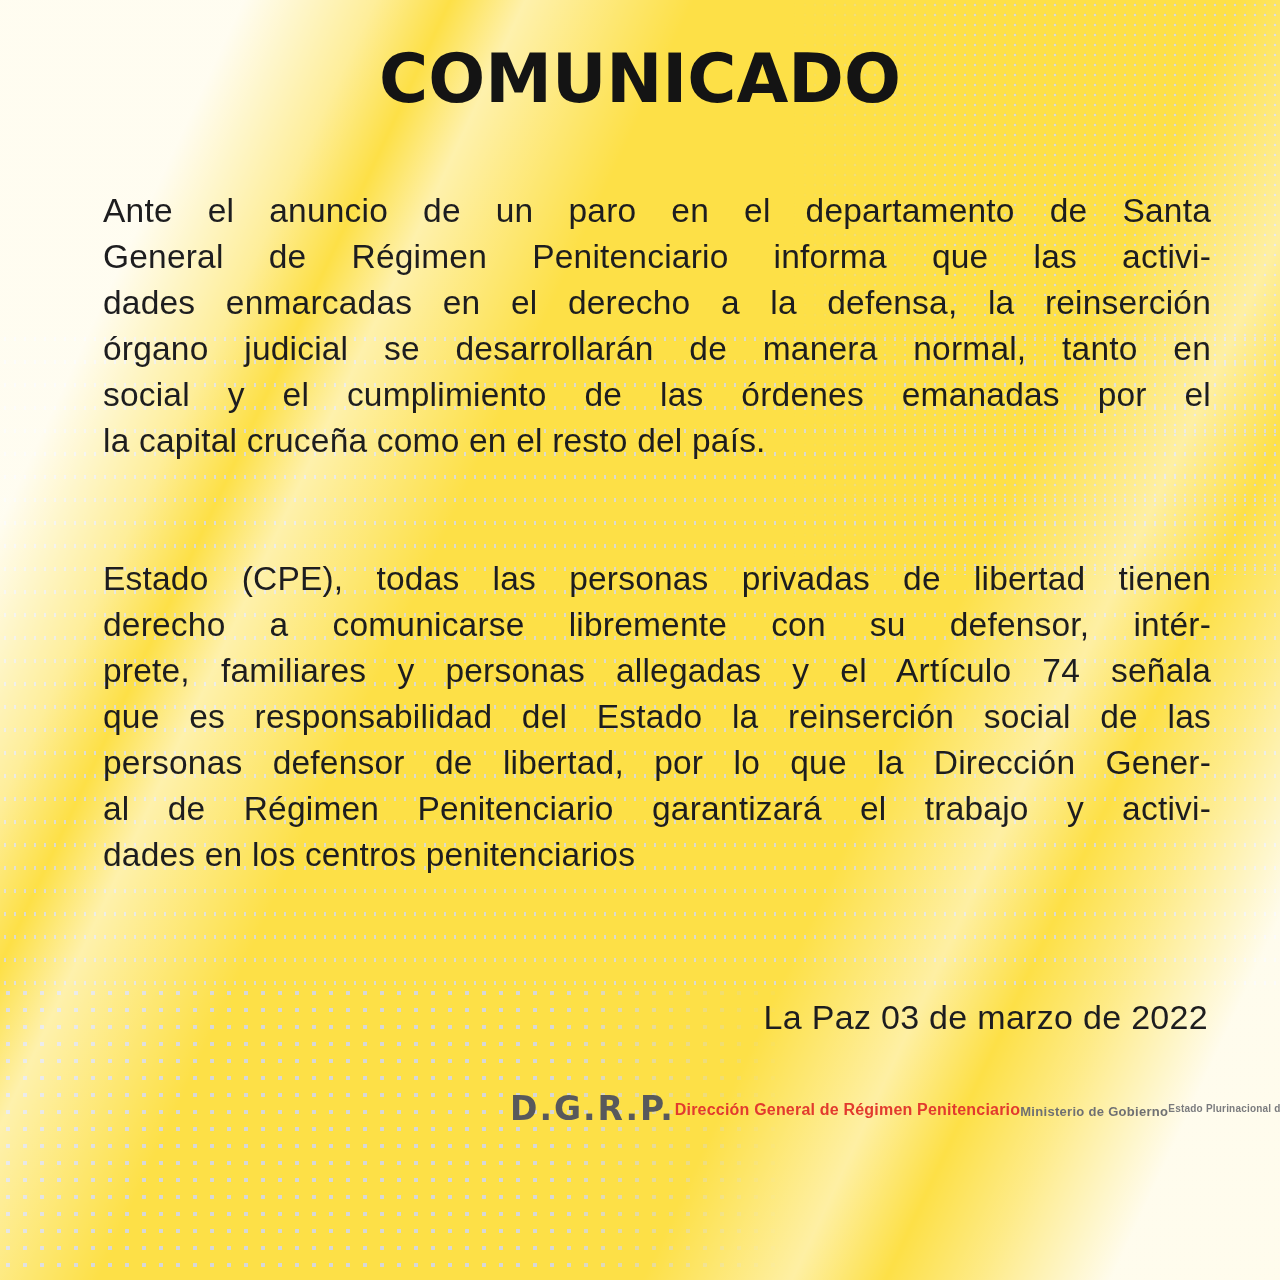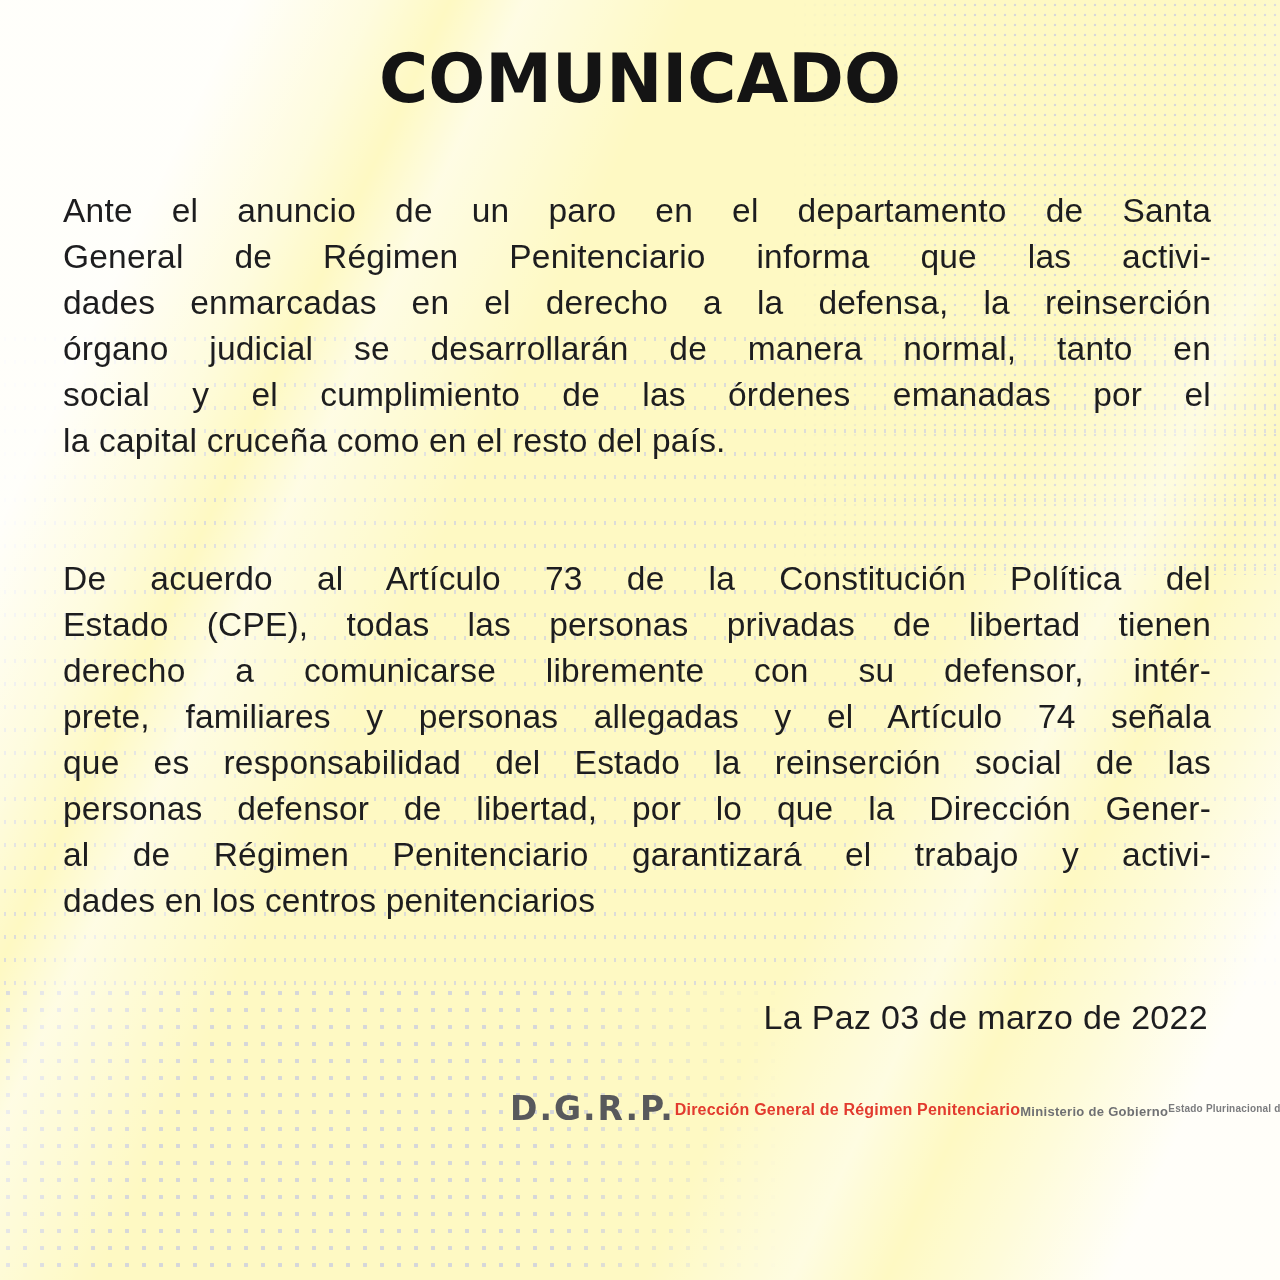--- a/index.html
+++ b/index.html
@@ -5,21 +5,21 @@
   html,body{margin:0;padding:0;}
   body{
     width:1280px;height:1280px;
     background:#ececec;
     font-family:"Liberation Sans", sans-serif;
     overflow:hidden;
   }
   .canvas{
     position:relative;
     width:1280px;height:1280px;
-    background:#fef9c3;
+    background:#fde047;
     overflow:hidden;
   }
   
   .bg{position:absolute;pointer-events:none;}
   .dots-mid{
     left:0;right:0;top:328px;height:660px;z-index:1;
     background-image:radial-gradient(1.3px 2.4px at 5px 11px,#d8d9db 97%,rgba(216,217,219,0) 100%);
     background-size:10px 23px;
     opacity:.9;
   }
@@ -60,21 +60,21 @@
     margin:0;
   }
   .para{
     position:absolute;left:63px;width:1148px;
     font-size:33.5px;line-height:46px;
     color:#1d1d1f;
     letter-spacing:.2px;
   }
   .para-1{top:188px;}
   .para-2{top:556px;}
-  .jline{text-align:justify;text-align-last:justify;white-space:normal;}
+  .jline{text-align:justify;text-align-last:justify;white-space:normal;margin-left:40px;}
   .jline-last{text-align-last:left;}
   .date-line{
     position:absolute;top:998px;right:72px;
     font-size:34px;color:#1d1d1f;letter-spacing:.3px;
   }
   
   .logo{
     position:absolute;top:1076px;left:50%;
     transform:translateX(-50%);
     width:260px;
@@ -126,21 +126,20 @@
     <div class="para para-1">
         <div class="jline">Ante el anuncio de un paro en el departamento de Santa</div>
         <div class="jline">General de Régimen Penitenciario informa que las activi-</div>
         <div class="jline">dades enmarcadas en el derecho a la defensa,  la reinserción</div>
         <div class="jline">órgano judicial se desarrollarán de manera normal, tanto en</div>
         <div class="jline">social y el cumplimiento de las órdenes emanadas por el</div>
         <div class="jline jline-last">la capital cruceña como en el resto del país.</div>
       </div>
 
     <div class="para para-2">
-        <div class="jline">De acuerdo al Artículo 73 de la Constitución Política del</div>
         <div class="jline">Estado (CPE), todas las personas privadas de libertad tienen</div>
         <div class="jline">derecho a comunicarse libremente con su defensor, intér-</div>
         <div class="jline">prete, familiares y personas allegadas y el Artículo 74 señala</div>
         <div class="jline">que es responsabilidad del Estado la reinserción social de las</div>
         <div class="jline">personas defensor de libertad, por lo que la Dirección Gener-</div>
         <div class="jline">al de Régimen Penitenciario garantizará el trabajo y activi-</div>
         <div class="jline jline-last">dades en los centros penitenciarios</div>
       </div>
 
     <div class="date-line">La Paz 03 de marzo de 2022</div>

